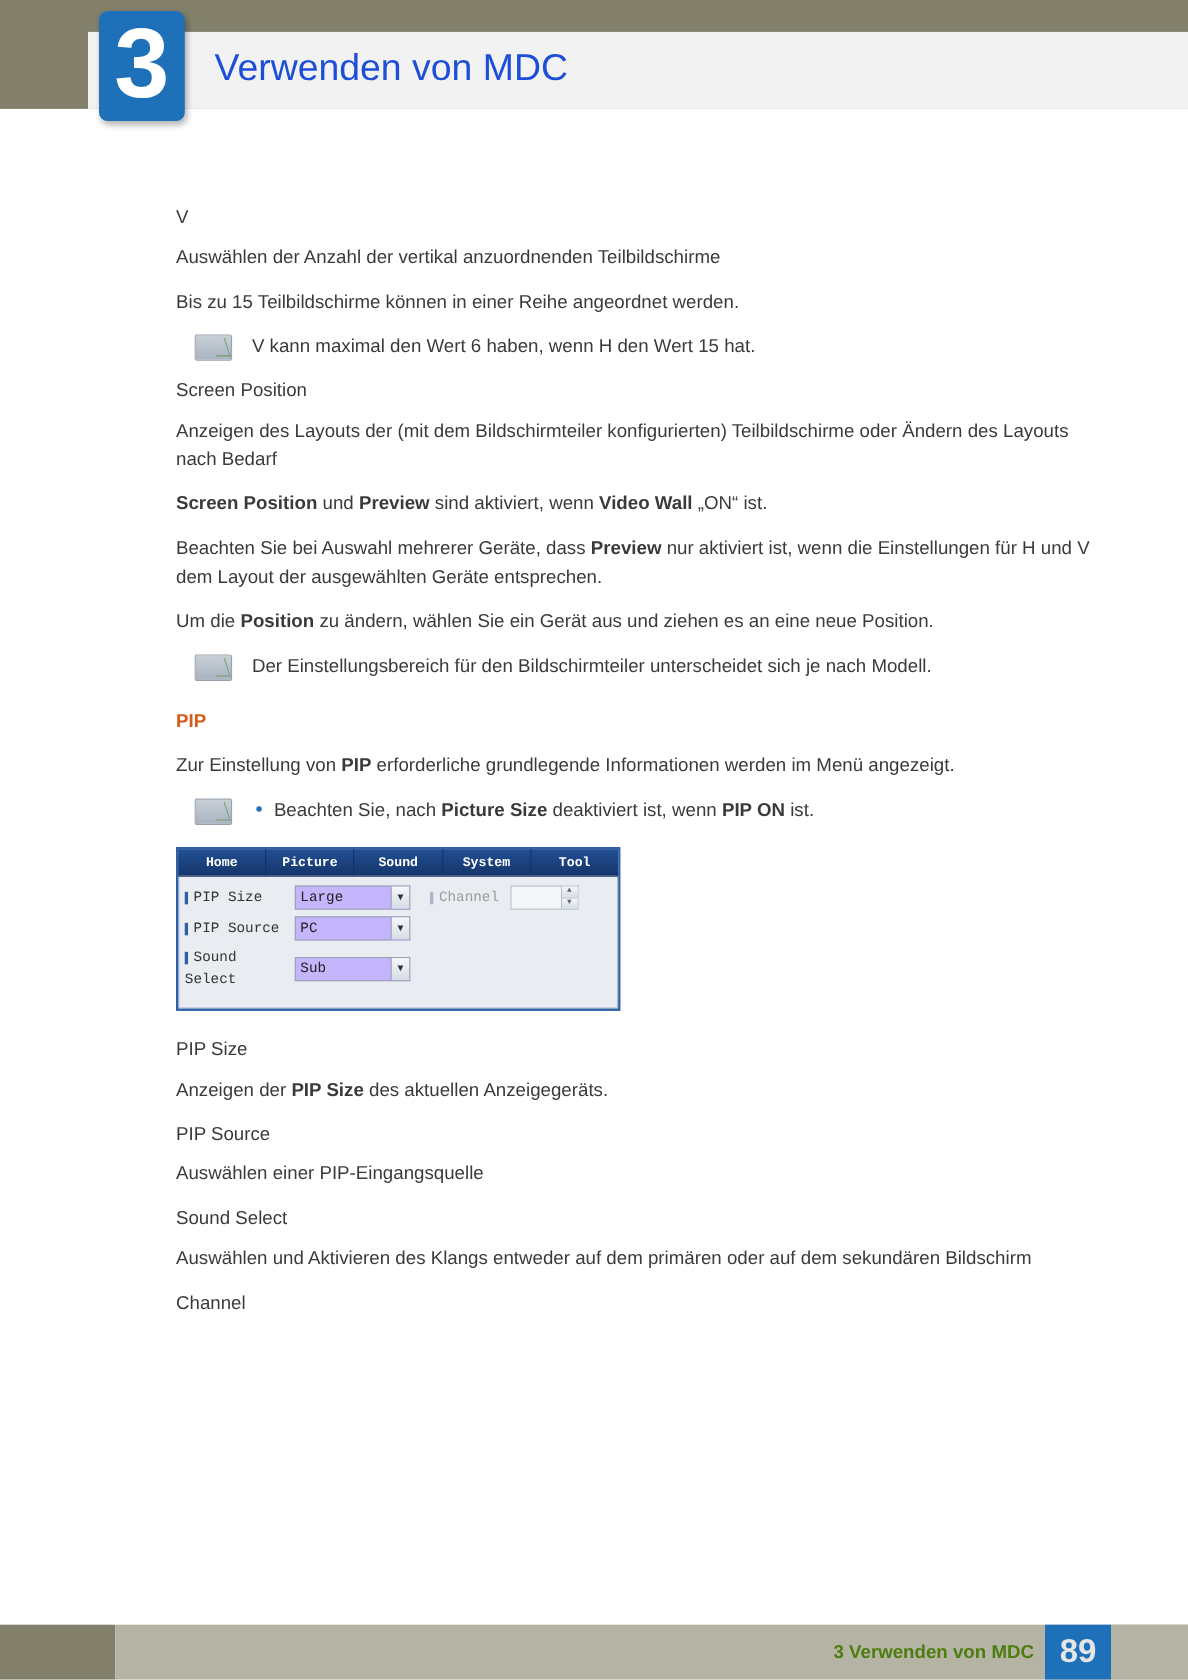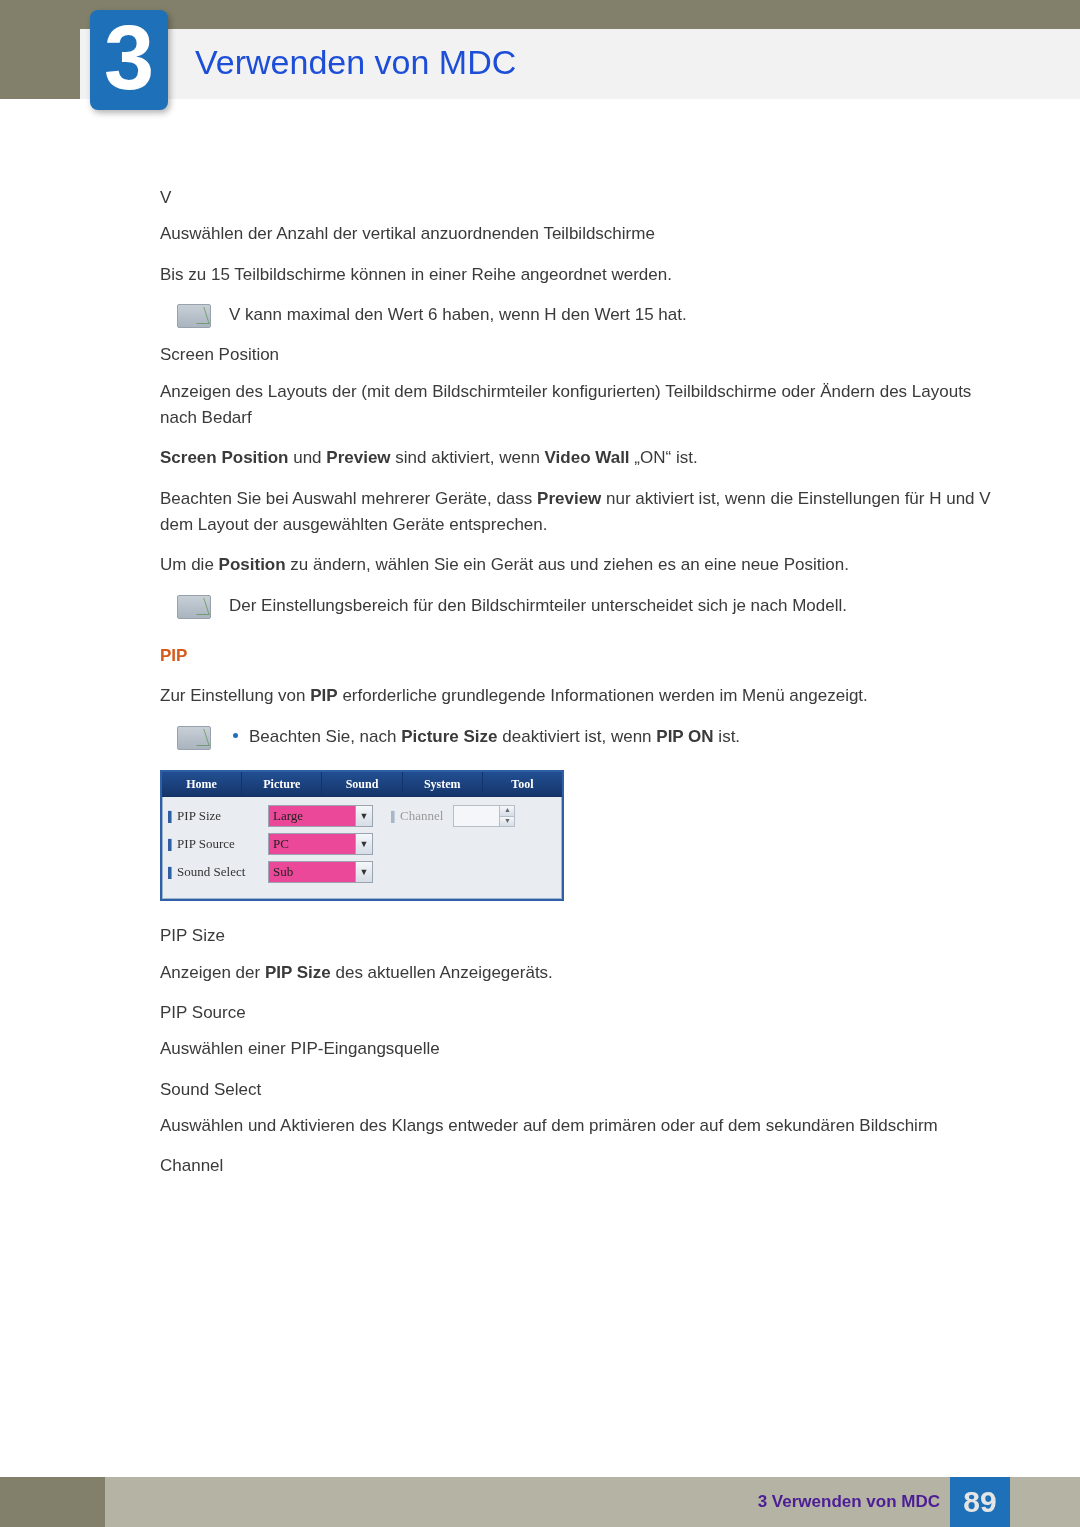--- a/index.html
+++ b/index.html
@@ -145,21 +145,21 @@
   }
 
   
   .pip-panel {
     width: 400px;
     margin: 14px 0 22px 0;
     border: 2px solid #2f5fa4;
     background: #e9edf2;
     box-shadow: 0 0 0 1px #9fb3d2 inset;
     font-size: 13px;
-    font-family: Liberation Serif, serif;
+    font-family: Liberation Mono, monospace;
   }
   .pip-tabs {
     display: flex;
     background: linear-gradient(#224f92, #15356b);
     height: 24px;
     border-bottom: 1px solid #123060;
   }
   .pip-tab {
     flex: 1;
     color: #fff;
@@ -184,21 +184,21 @@
   }
   .pip-row .lab::before {
     content: "▌";
     color: #2f5fa4;
     font-size: 10px;
     margin-right: 2px;
   }
   .pip-row .val {
     width: 95px;
     height: 20px;
-    background: #ec4899;
+    background: #c4b5fd;
     border: 1px solid #9aa4b1;
     padding: 0 4px;
     line-height: 20px;
     position: relative;
     color: #222;
   }
   .pip-row .val .dd {
     position: absolute;
     right: 0; top: 0;
     width: 16px; height: 100%;
@@ -288,21 +288,21 @@
     width: 70px; height: 100%;
     background: #b4b3a4;
   }
   .footer-text {
     position: absolute;
     right: 140px;
     top: 0;
     height: 100%;
     display: flex;
     align-items: center;
-    color: #4c1d95;
+    color: #4d7c0f;
     font-size: 17px;
     font-weight: bold;
   }
 </style>
 </head>
 <body>
 
 <div class="page">
 
   <div class="top-banner">

